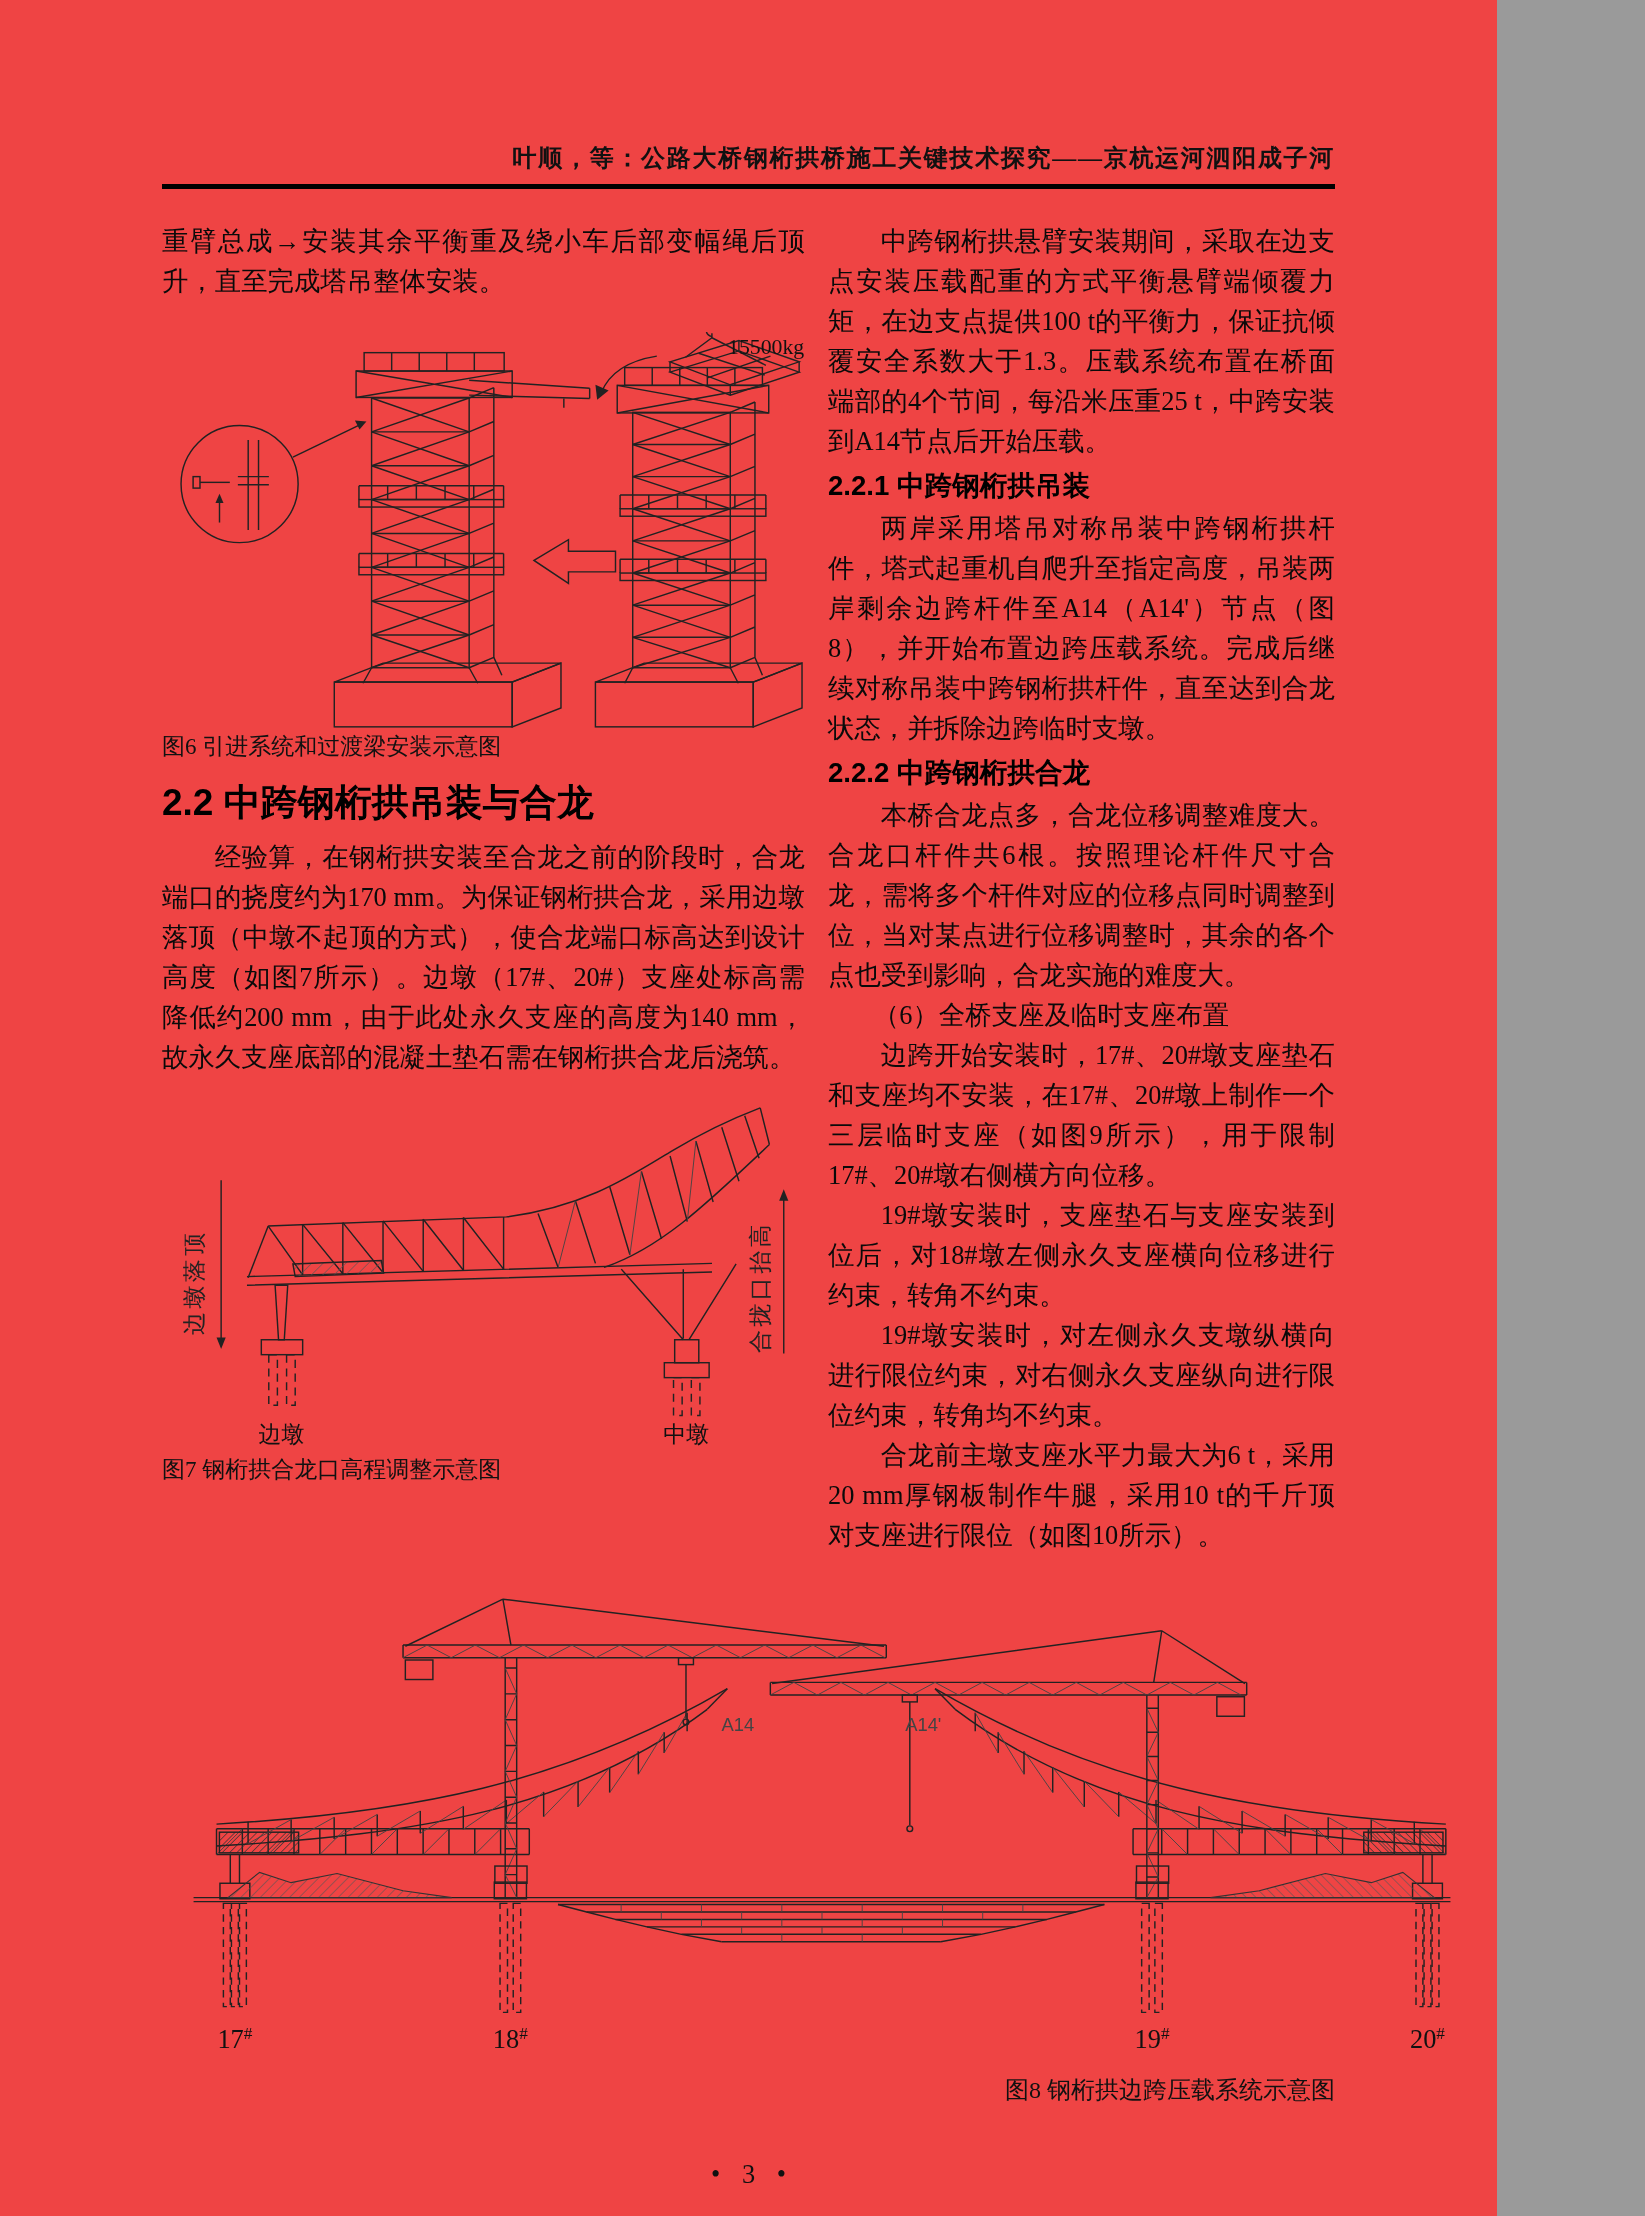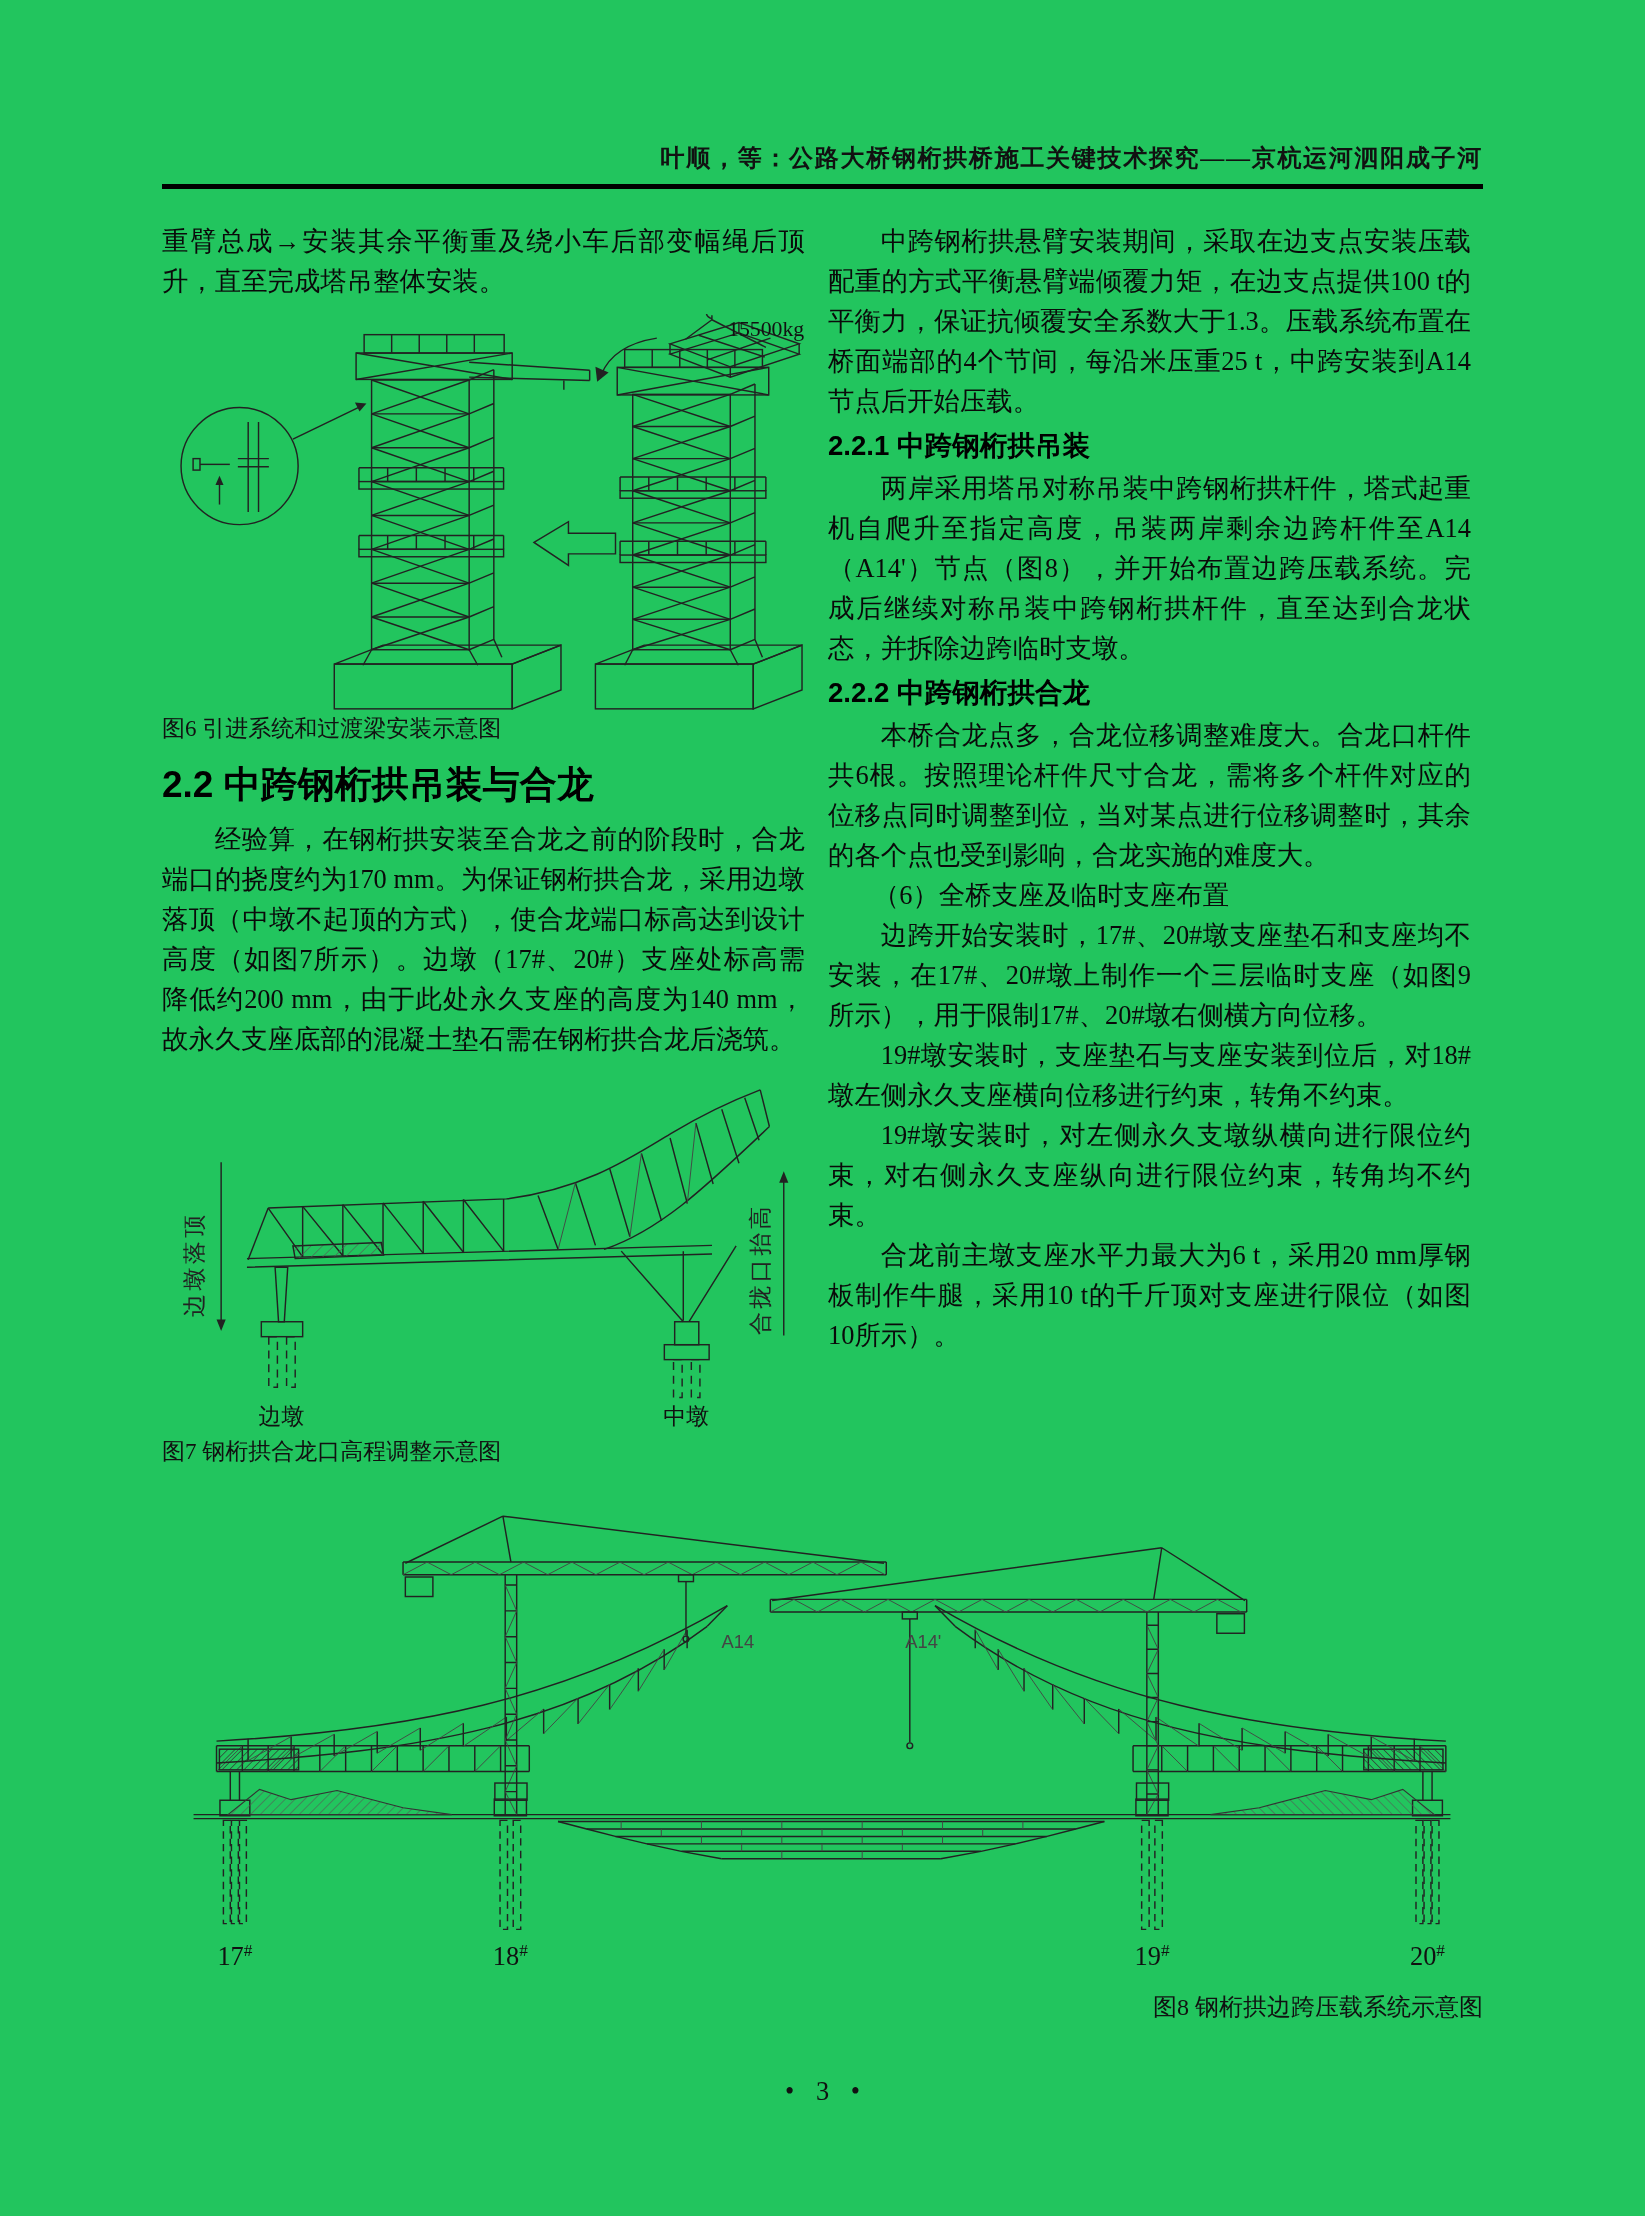--- a/index.html
+++ b/index.html
@@ -1,31 +1,31 @@
 <!DOCTYPE html>
 <html style="font-size:9.2px"><head>
 <meta charset="utf-8">
 <style>
   html,body{margin:0;padding:0;background:#9a9a9a;}
-  .page{width:1645px;height:2216px;background:#22c55e;position:relative;overflow:hidden;
+  .page{width:1497px;height:2216px;background:#ef4444;position:relative;overflow:hidden;
         font-family:"Liberation Serif",serif;color:#0a0a0a;}
   .content{margin:0 162px;}
   .running-header{padding-top:142px;}
   .header-title{text-align:right;font-weight:bold;font-size:24px;letter-spacing:1.7px;color:#111;}
   .header-rule{margin-top:10.3px;height:4.6px;background:#000;}
   .columns{display:flex;gap:23px;margin-top:32px;}
   .col{width:643px;}
   p.body-text{font-size:26.4px;line-height:40px;text-align:justify;margin:0;text-indent:2em;}
   p.no-indent{text-indent:0;}
   p.item-line{text-indent:1.7em;}
   h2.sec{font-family:"Liberation Sans",sans-serif;font-size:37px;font-weight:bold;margin:16px 0 9.2px 0;color:#000;}
   h3.subsec{font-family:"Liberation Sans",sans-serif;font-size:27.6px;font-weight:bold;margin:5.7px 0 4.6px 0;color:#000;}
   figure{margin:0;padding:0;position:relative;}
   figcaption{text-align:left;font-size:23px;margin:3.4px 0 5.7px 0;color:#111;}
-  .fig6{margin-top:13px;}
+  .fig6{margin-top:31px;}
   .fig7{margin-top:17px;}
   .fig8{margin-top:20.7px;}
   svg{display:block;}
   .vlabel{position:absolute;font-size:23px;color:#222;white-space:nowrap;
           transform:rotate(-90deg);transform-origin:left top;letter-spacing:3.4px;}
   .fig8-caption{text-align:right;font-size:24px;margin-top:4px;color:#111;}
   .page-footer{text-align:center;font-size:26.4px;margin-top:53px;word-spacing:15px;color:#111;}
   .stroke{stroke:#222;fill:none;stroke-width:2.5;}
   .stroke-thin{stroke:#444;fill:none;stroke-width:1.6;}
   .fig-label{font-family:"Liberation Sans",sans-serif;fill:#444;}

